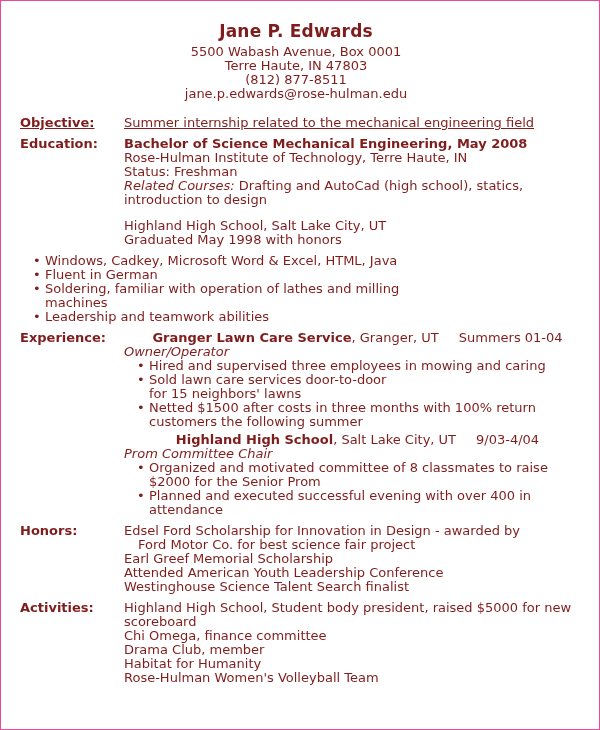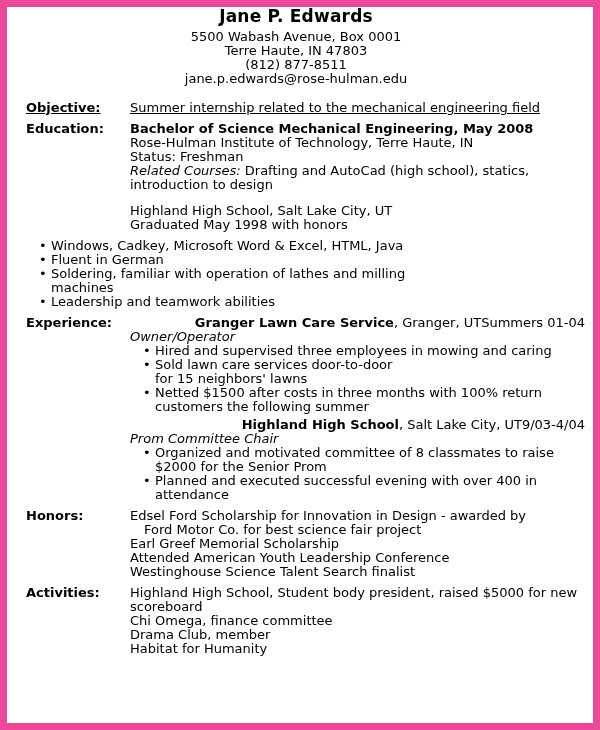--- a/index.html
+++ b/index.html
@@ -1,26 +1,26 @@
 <!DOCTYPE html>
 <html><head>
 <meta charset="utf-8">
 <style>
   * { box-sizing: border-box; }
   html, body { margin: 0; padding: 0; background: #ffffff; }
   .page {
     width: 600px;
     height: 730px;
     background: #ffffff;
-    border: 7px solid #ec4899;
+    border: 1px solid #ec4899;
     font-family: "DejaVu Sans", "Liberation Sans", sans-serif;
-    color: #000000;
+    color: #7f1d1d;
     font-size: 13px;
     line-height: 14px;
-    padding: 0 8px 0 19px;
+    padding: 21px 8px 0 19px;
     overflow: hidden;
   }
   .header { text-align: center; padding-right: 19px; }
   .name {
     font-size: 17px;
     line-height: 19px;
     font-weight: bold;
     margin-bottom: 4px;
     letter-spacing: 0.2px;
   }
@@ -29,21 +29,21 @@
   .row.first { margin-top: 15px; text-decoration: underline; }
   .label { flex: 0 0 104px; font-weight: bold; white-space: nowrap; }
   .content { flex: 1 1 auto; min-width: 0; }
   .line { white-space: nowrap; }
   .bold { font-weight: bold; }
   .italic { font-style: italic; }
   .bl { position: relative; padding-left: 25px; }
   .bl::before { content: "\2022"; position: absolute; left: 13px; top: 0; }
   .bc { padding-left: 25px; }
   .indent { padding-left: 14px; }
-  .jobrow { display: flex; justify-content: flex-end; }
+  .jobrow { display: flex; justify-content: center; gap: 20px; }
   .sp-edu { height: 12px; }
   .sp-job { height: 4px; }
 </style>
 </head>
 <body>
 
 <div class="page">
 
   <div class="header">
     <div class="name">Jane P. Edwards</div>
@@ -126,16 +126,17 @@
   </div>
 
   <div class="row">
     <div class="label">Activities:</div>
     <div class="content">
       <div class="line">Highland High School, Student body president, raised $5000 for new</div>
       <div class="line">scoreboard</div>
       <div class="line">Chi Omega, finance committee</div>
       <div class="line">Drama Club, member</div>
       <div class="line">Habitat for Humanity</div>
+      <div class="line">Rose-Hulman Women's Volleyball Team</div>
     </div>
   </div>
 
 </div>
 
 </body></html>

